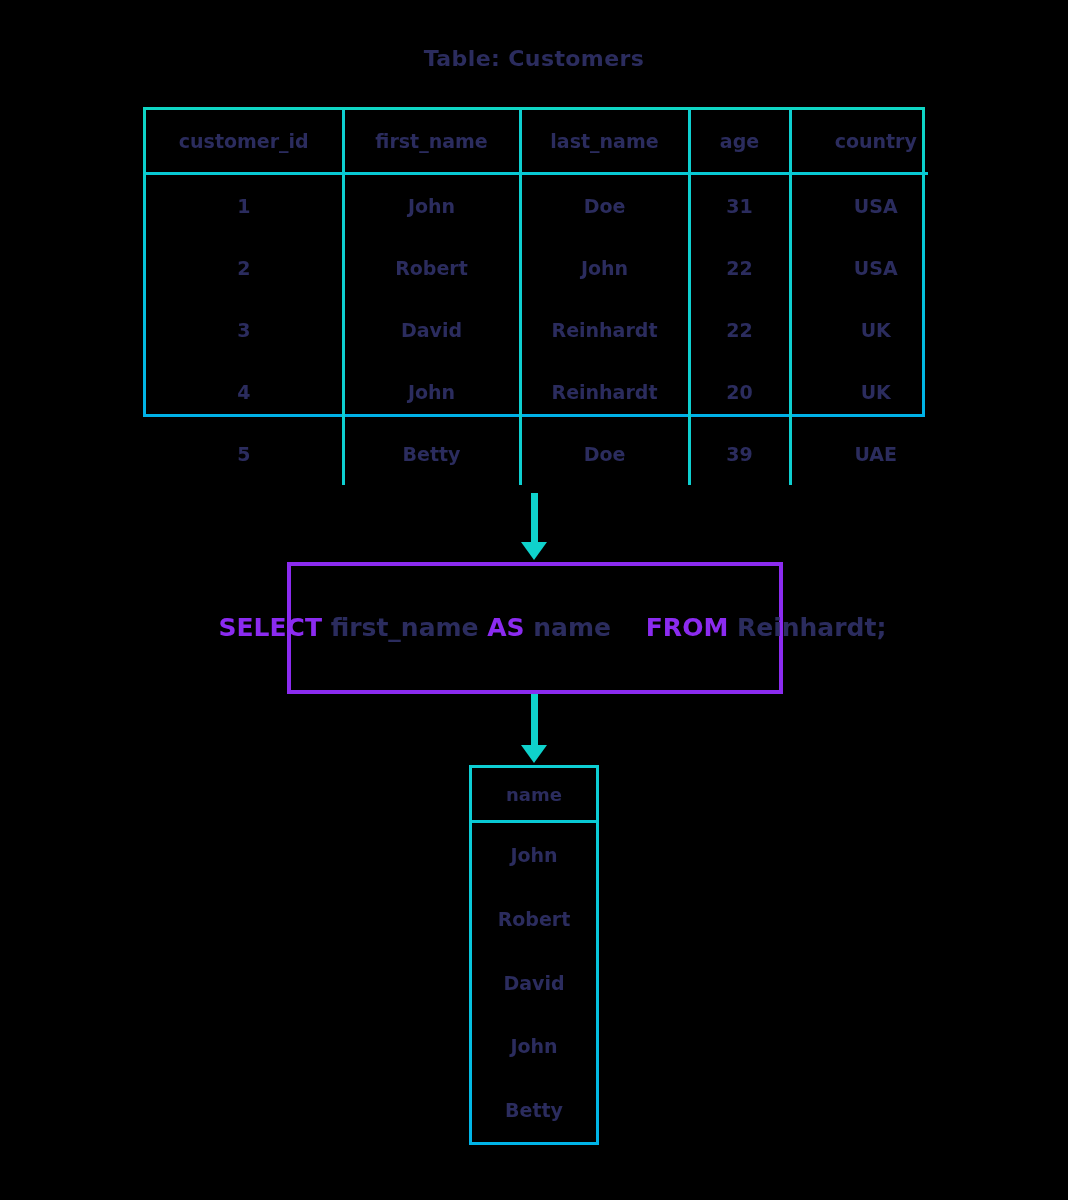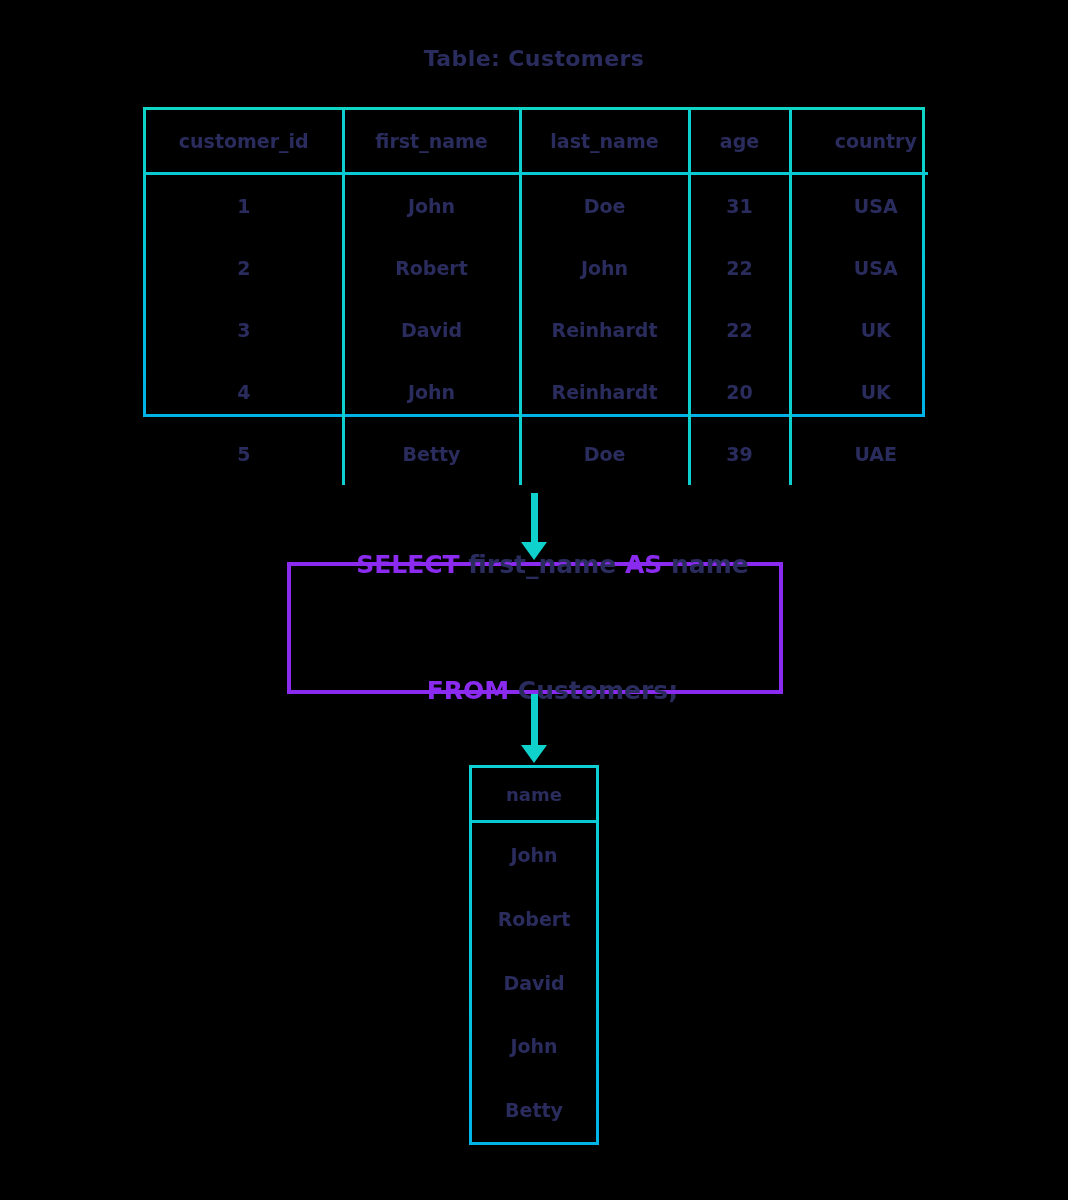--- a/index.html
+++ b/index.html
@@ -112,21 +112,21 @@
   #sql-query-box {
     position: absolute;
     left: 287px;
     top: 562px;
     width: 496px;
     height: 132px;
     box-sizing: border-box;
     border: 4px solid #8b2bf0;
     background: #000;
     display: flex;
-    flex-direction: column;
+    flex-direction: row;
     justify-content: center;
     align-items: center;
   }
   .sql-line {
     font-size: 25px;
     line-height: 42px;
     white-space: pre;
     color: #2b2c5e;
     font-weight: 700;
   }
@@ -236,21 +236,21 @@
 <div class="arrow" id="arrow-table-to-query">
   <div class="shaft"></div>
   <div class="head"></div>
 </div>
 
 <div id="sql-query-box">
   <div class="sql-line">
     <span class="sql-kw">SELECT</span><span class="sql-id"> first_name </span><span class="sql-kw">AS</span><span class="sql-id"> name</span>
   </div>
   <div class="sql-line">
-    <span class="sql-kw">FROM</span><span class="sql-id"> Customers;</span>
+    <span class="sql-kw">FROM</span><span class="sql-id"> Reinhardt;</span>
   </div>
 </div>
 
 <div class="arrow" id="arrow-query-to-result">
   <div class="shaft"></div>
   <div class="head"></div>
 </div>
 
 <div id="result-table">
   <table>

